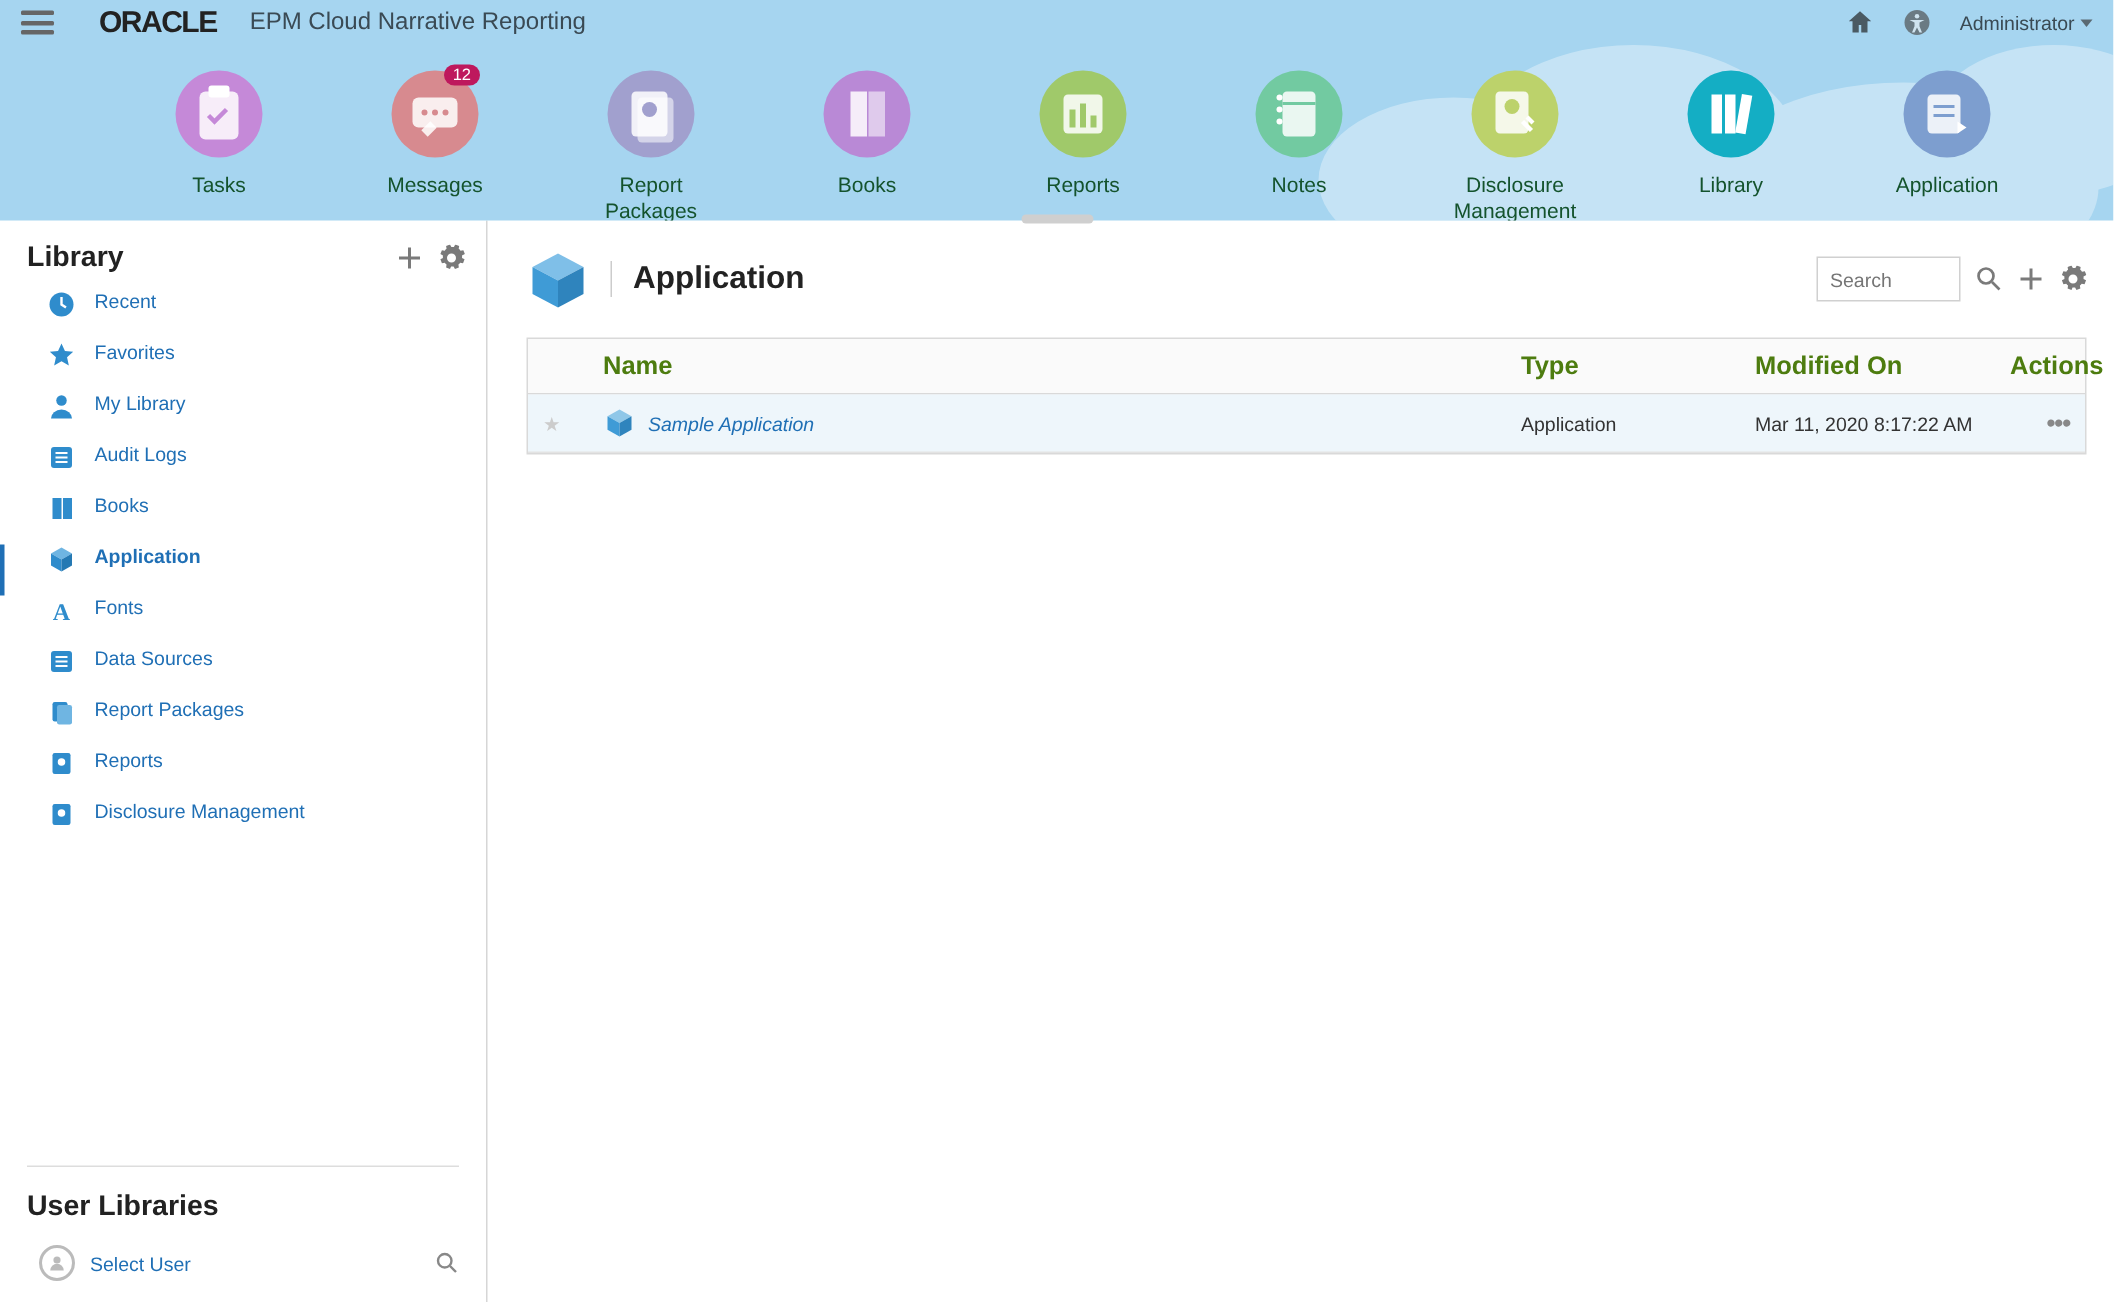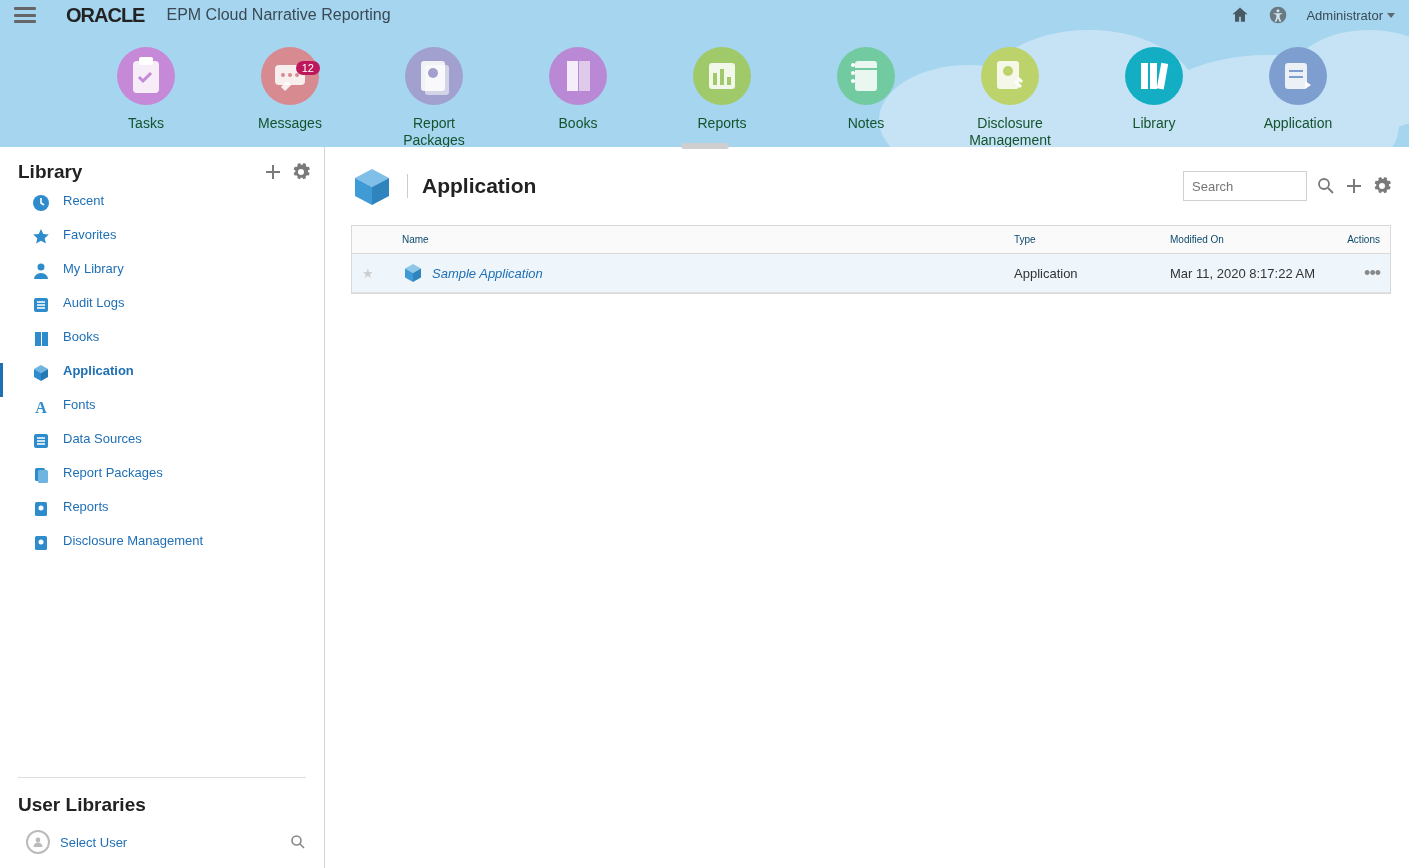--- a/index.html
+++ b/index.html
@@ -13,21 +13,21 @@
 .header-right { margin-left: auto; display: flex; align-items: center; gap: 18px; }
 .hdr-icon { width: 20px; height: 20px; color: #4a5a63; }
 .user-menu { color: #3a4a54; font-size: 13px; display: flex; align-items: center; cursor: pointer; }
 .caret { width: 0; height: 0; border-left: 4px solid transparent; border-right: 4px solid transparent; border-top: 5px solid #5a6a73; margin-left: 4px; }
 
 .nav { background: #a6d5f0; height: 117px; display: flex; align-items: flex-start; padding-top: 17px; padding-left: 110px; gap: 72px; position: relative; overflow: hidden; }
 .clouds { position: absolute; right: 0; top: 0; width: 560px; height: 117px; opacity: .35; }
 .nav-item { display: flex; flex-direction: column; align-items: center; cursor: pointer; z-index: 1; position: relative; min-width: 72px; }
 .nav-icon { width: 58px; height: 58px; border-radius: 50%; display: flex; align-items: center; justify-content: center; color: #fff; margin-bottom: 10px; }
 .nav-label { color: #14532d; font-size: 14px; text-align: center; line-height: 1.2; white-space: pre-line; }
-.badge { position: absolute; top: -4px; right: 6px; background: #be185d; color: #fff; border-radius: 10px; font-size: 11px; padding: 1px 6px; margin-top: 18px; }
+.badge { position: absolute; top: -4px; right: 6px; background: #be185d; color: #fff; border-radius: 10px; font-size: 11px; padding: 1px 6px; }
 
 .content { display: flex; height: calc(868px - 147px); }
 
 .sidebar { width: 325px; border-right: 1px solid #d6d6d6; background: #fff; display: flex; flex-direction: column; }
 .side-header { padding: 14px 14px 6px 18px; display: flex; align-items: center; }
 .side-header h2 { font-size: 19px; color: #222; font-weight: 700; flex: 1; }
 .side-header .ic { color: #7a7a7a; margin-left: 10px; cursor: pointer; }
 .side-scroll { flex: 1; overflow-y: scroll; padding: 4px 0; }
 .side-scroll::-webkit-scrollbar { width: 12px; }
 .side-scroll::-webkit-scrollbar-thumb { background: #c6c6c6; }
@@ -38,26 +38,26 @@
 .user-lib-hdr { padding: 10px 18px 8px; font-size: 19px; font-weight: 700; color: #222; }
 .select-user { display: flex; align-items: center; padding: 6px 18px 14px 26px; gap: 10px; cursor: pointer; }
 .select-user .avatar { width: 24px; height: 24px; border-radius: 50%; border: 2px solid #bbb; display: flex; align-items: center; justify-content: center; color: #bbb; }
 .select-user-label { color: #1f6fb5; font-size: 13px; flex: 1; }
 
 .main { flex: 1; padding: 18px 18px 0 26px; }
 .main-head { display: flex; align-items: center; margin-bottom: 18px; }
 .main-head-icon { width: 42px; height: 42px; margin-right: 14px; }
 .main-title { font-size: 21px; color: #222; font-weight: 700; border-left: 1px solid #ccc; padding-left: 14px; }
 .main-head .spacer { flex: 1; }
-.search-box { border: 1px solid #d0d0d0; height: 30px; width: 124px; padding: 0 8px; font-size: 13px; color: #888; }
+.search-box { border: 1px solid #d0d0d0; height: 30px; width: 96px; padding: 0 8px; font-size: 13px; color: #888; }
 .main-tools { display: flex; align-items: center; gap: 10px; margin-left: 10px; }
 .main-tools .ic { color: #7a7a7a; cursor: pointer; }
 
 .table { border: 1px solid #d9d9d9; }
-.thead { display: flex; background: #fafafa; border-bottom: 1px solid #d9d9d9; font-weight: 400; font-size: 10px; color: #0c4a6e; }
+.thead { display: flex; background: #fafafa; border-bottom: 1px solid #d9d9d9; font-weight: 700; font-size: 17px; color: #4d7c0f; }
 .th, .td { padding: 8px 10px; }
 .col-star { width: 40px; }
 .col-name { flex: 1; }
 .col-type { width: 156px; }
 .col-mod { width: 170px; }
 .col-act { width: 60px; text-align: right; }
 .trow { display: flex; align-items: center; background: #eef6fb; border-bottom: 1px solid #e3e3e3; font-size: 13px; }
 .star { color: #ccc; }
 .row-icon { width: 22px; height: 22px; margin-right: 8px; }
 .row-name-link { color: #1f6fb5; cursor: pointer; font-style: italic; }

